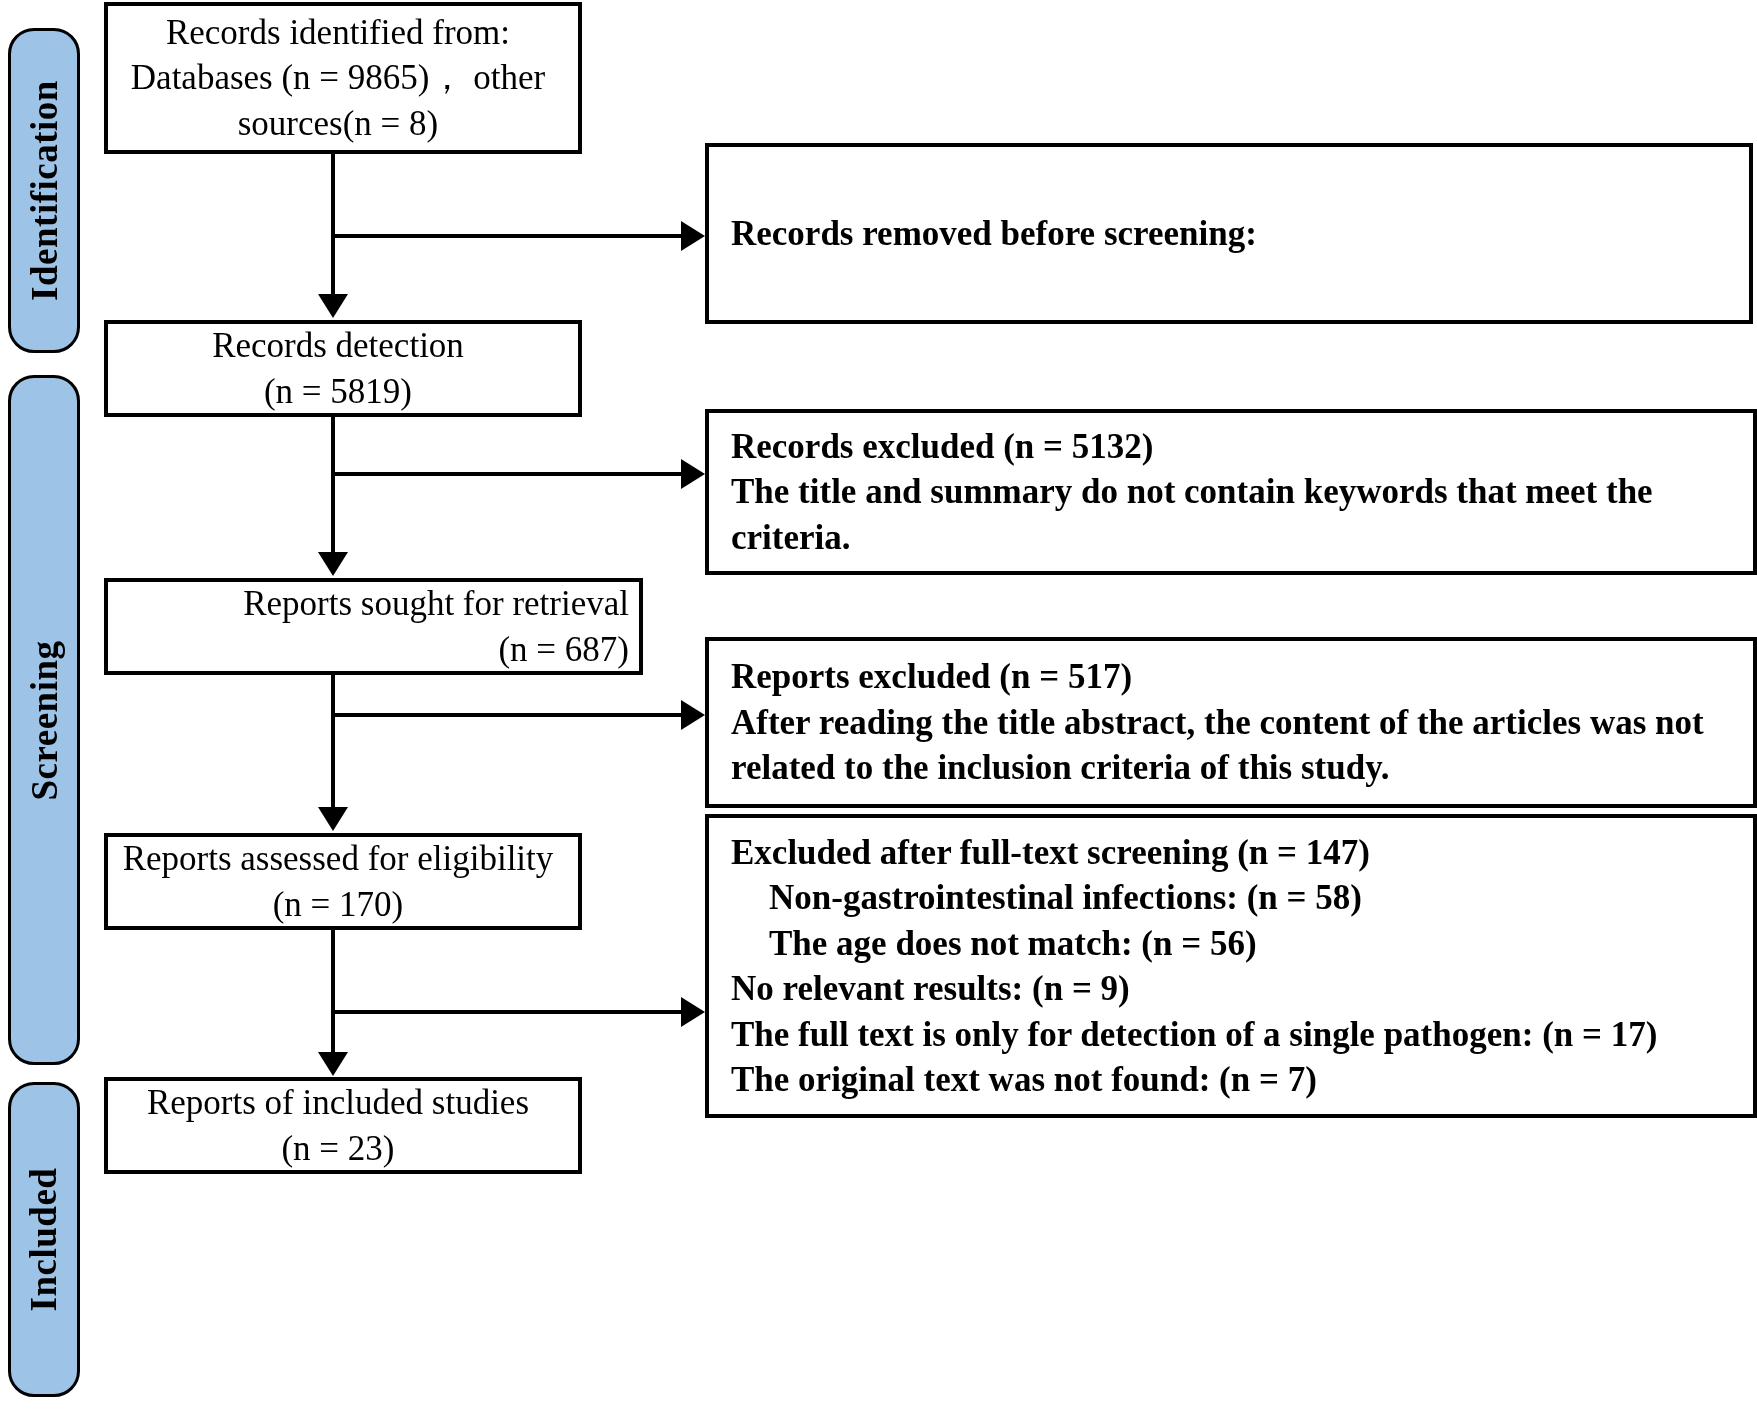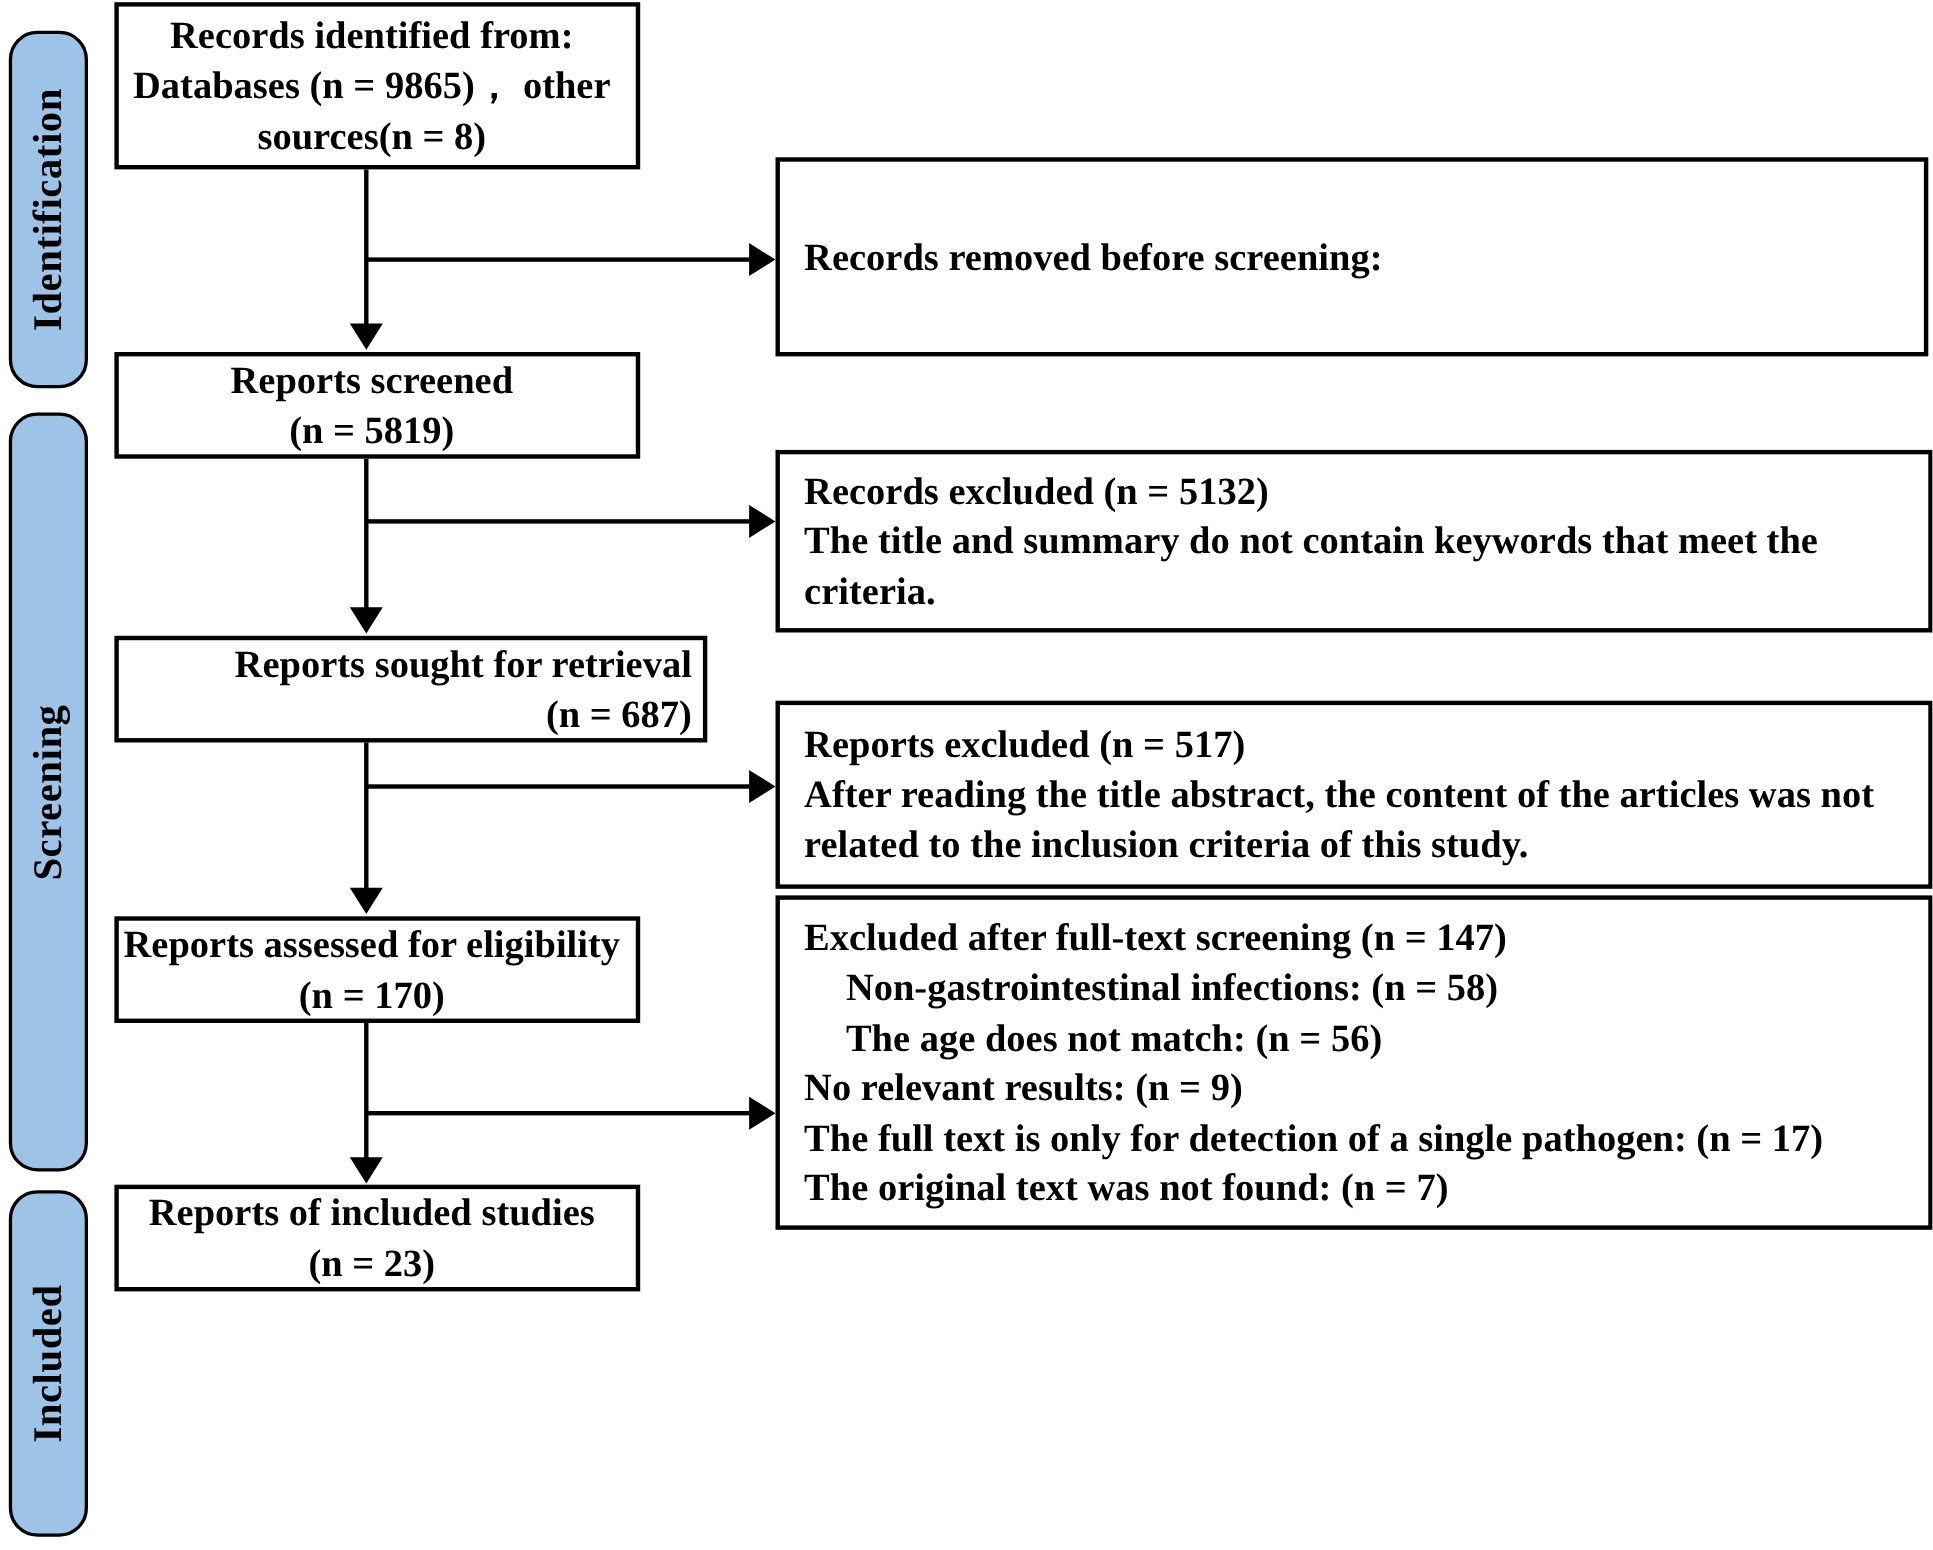--- a/index.html
+++ b/index.html
@@ -52,21 +52,21 @@
   }
   .pbox .line {
     font-size: 35px;
     line-height: 1.30;
     white-space: pre-wrap;
   }
   .pbox.center .line { text-align: center; }
   .pbox.left   .line { text-align: left; }
 
   .pbox.left { padding-left: 22px; padding-right: 16px; font-weight: bold; }
-  .pbox.center { padding-right: 10px; font-weight: bold; }
+  .pbox.center { padding-right: 10px; }
 
   .indent-1 { padding-left: 38px; display: block; }
 
   
   .vline {
     position: absolute;
     background: #000000;
     width: 4px;
   }
   .hline {
@@ -108,21 +108,21 @@
     <span class="stage-label">Included</span>
   </div>
 
   <div class="pbox center" style="left:104px; top:2px; width:478px; height:152px;">
     <div class="line">Records identified from:</div>
     <div class="line">Databases (n = 9865)， other</div>
     <div class="line">sources(n = 8)</div>
   </div>
 
   <div class="pbox center" style="left:104px; top:320px; width:478px; height:97px;">
-    <div class="line">Reports screened</div>
+    <div class="line">Records detection</div>
     <div class="line">(n = 5819)</div>
   </div>
 
   <div class="pbox center" style="left:104px; top:578px; width:539px; height:97px;align-items:flex-end;">
     <div class="line">Reports sought for retrieval</div>
     <div class="line">(n = 687)</div>
   </div>
 
   <div class="pbox center" style="left:104px; top:833px; width:478px; height:97px;">
     <div class="line">Reports assessed for eligibility</div>

